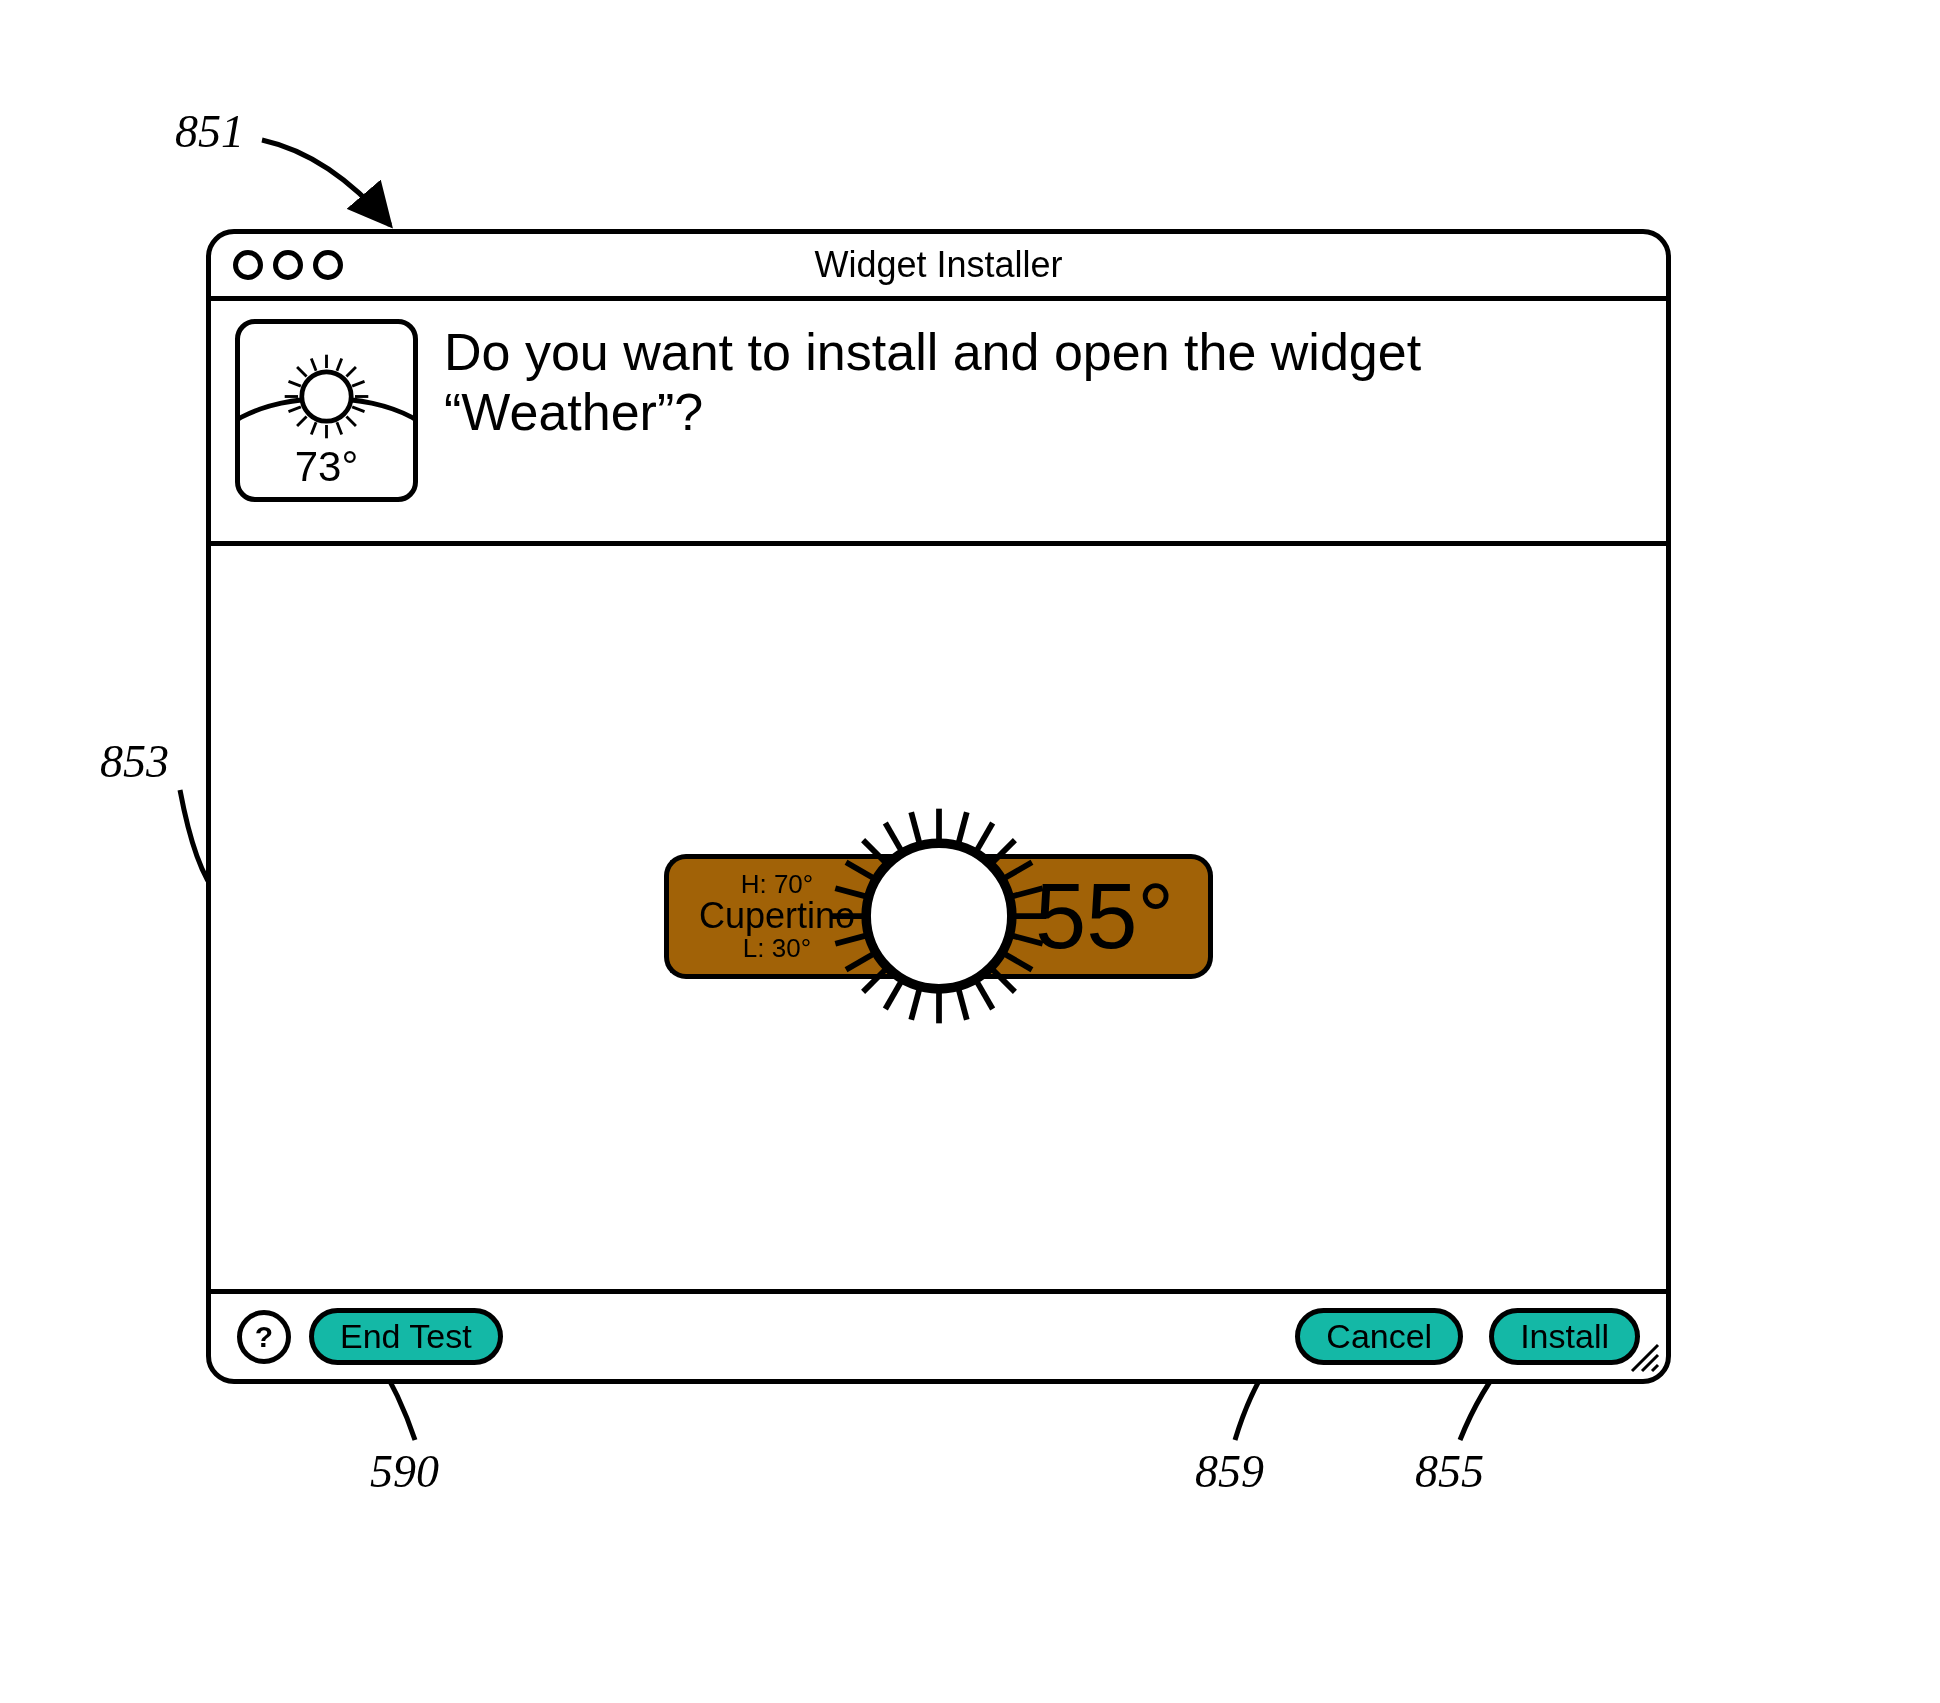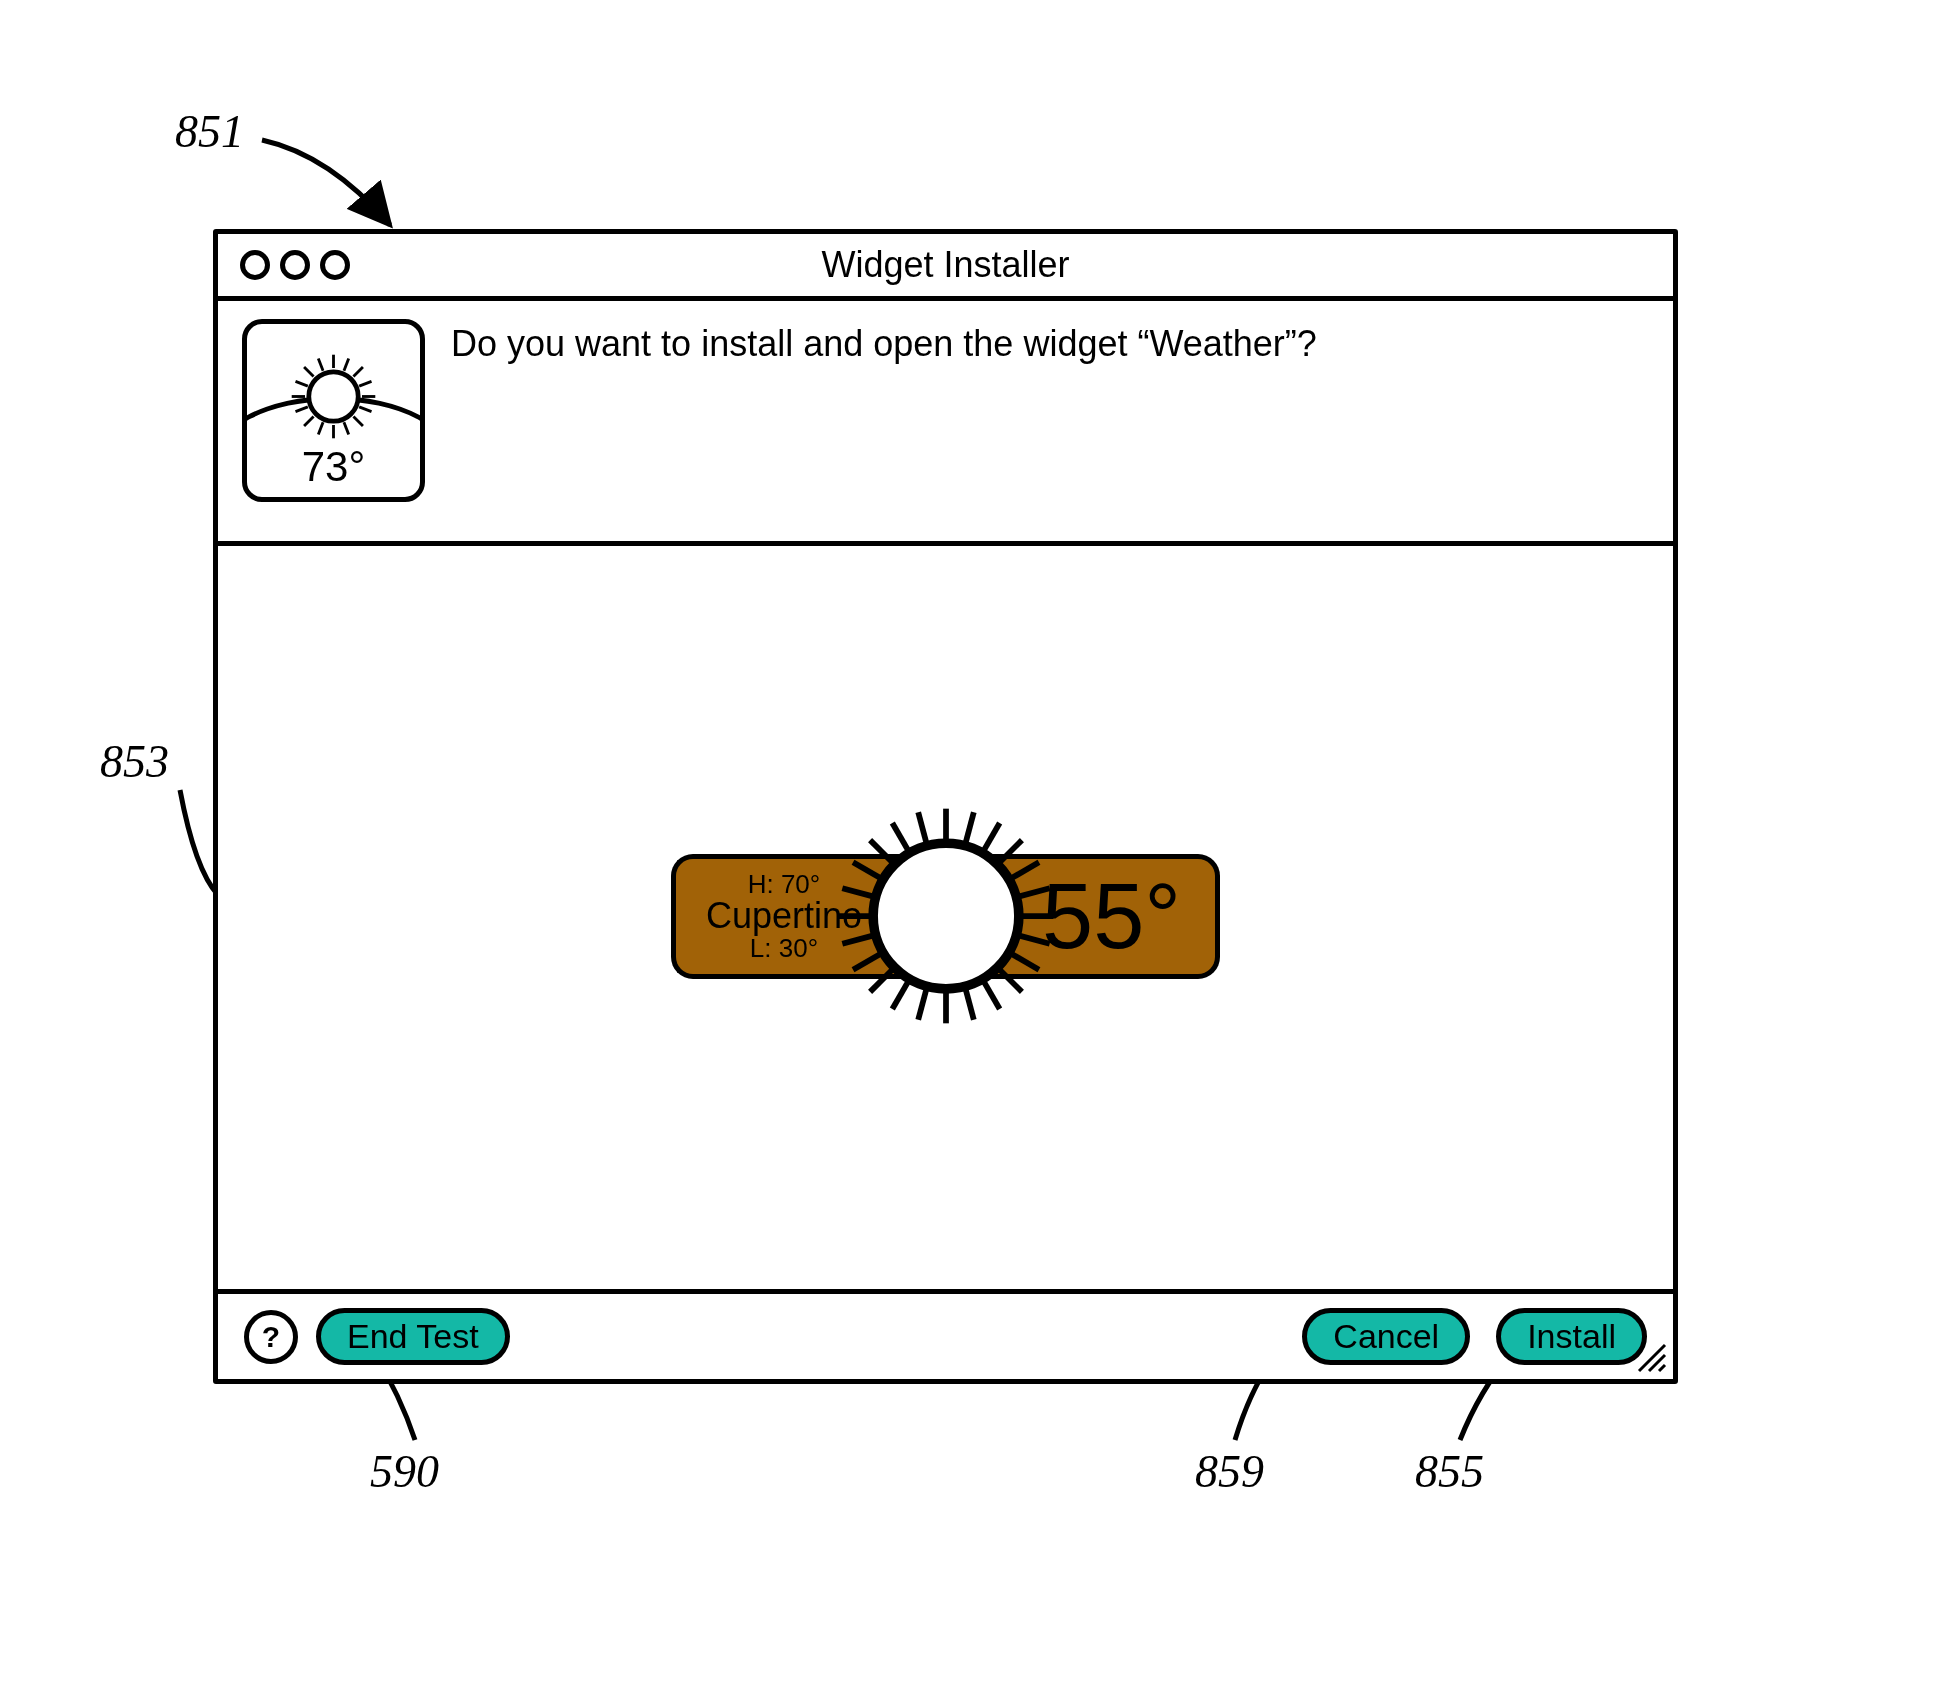--- a/index.html
+++ b/index.html
@@ -1,30 +1,30 @@
 <!DOCTYPE html>
 <html><head>
 <meta charset="utf-8">
 <style>
   html,body{margin:0;padding:0;background:#fff;font-family:Helvetica,Arial,sans-serif;}
   .canvas{position:relative;width:1852px;height:1703px;}
   .label{position:absolute;font-style:italic;font-size:46px;font-family:'Times New Roman',serif;}
   
-  .window{position:absolute;left:213px;top:229px;width:1455px;height:1145px;border:5px solid #000;border-radius:3px;background:#fff;overflow:hidden;}
+  .window{position:absolute;left:206px;top:229px;width:1455px;height:1145px;border:5px solid #000;border-radius:28px;background:#fff;overflow:hidden;}
   .titlebar{height:62px;border-bottom:5px solid #000;display:flex;align-items:center;position:relative;}
   .traffic{display:flex;gap:10px;margin-left:22px;}
   .traffic span{display:block;width:30px;height:30px;border:5px solid #000;border-radius:50%;box-sizing:border-box;}
   .title{position:absolute;left:0;right:0;text-align:center;font-size:36px;pointer-events:none;}
   
   .prompt-area{height:245px;border-bottom:5px solid #000;display:flex;align-items:flex-start;padding:18px 24px;box-sizing:border-box;}
   .thumb{width:173px;height:173px;border:5px solid #000;border-radius:20px;position:relative;flex:0 0 auto;display:flex;flex-direction:column;align-items:center;justify-content:center;}
   .thumb .bg-top{position:absolute;top:0;left:0;right:0;height:58%;overflow:hidden;}
   .thumb .arc{position:absolute;left:-20%;right:-20%;top:72%;height:120px;border:5px solid #000;border-radius:50%;}
   .thumb .temp{position:absolute;bottom:6px;font-size:42px;}
-  .prompt-text{font-size:36px;line-height:1.15;margin-left:26px;margin-top:4px;max-width:1000px;}
+  .prompt-text{font-size:52px;line-height:1.15;margin-left:26px;margin-top:4px;max-width:1000px;}
   
   .preview{position:relative;flex:1;}
   .preview-inner{position:absolute;inset:0;display:flex;align-items:center;justify-content:center;}
   .weather-widget{position:relative;display:flex;align-items:center;}
   .ww-left,.ww-right{height:125px;border:5px solid #000;display:flex;align-items:center;box-sizing:border-box;background:#a16207;}
   .ww-left{border-right:none;border-top-left-radius:22px;border-bottom-left-radius:22px;padding:0 90px 0 30px;flex-direction:column;justify-content:center;align-items:center;}
   .ww-right{border-left:none;border-top-right-radius:22px;border-bottom-right-radius:22px;padding:0 34px 0 90px;}
   .ww-left .hi,.ww-left .lo{font-size:26px;line-height:1.0;}
   .ww-left .city{font-size:36px;line-height:1.05;}
   .ww-right .cur{font-size:92px;line-height:1;}

